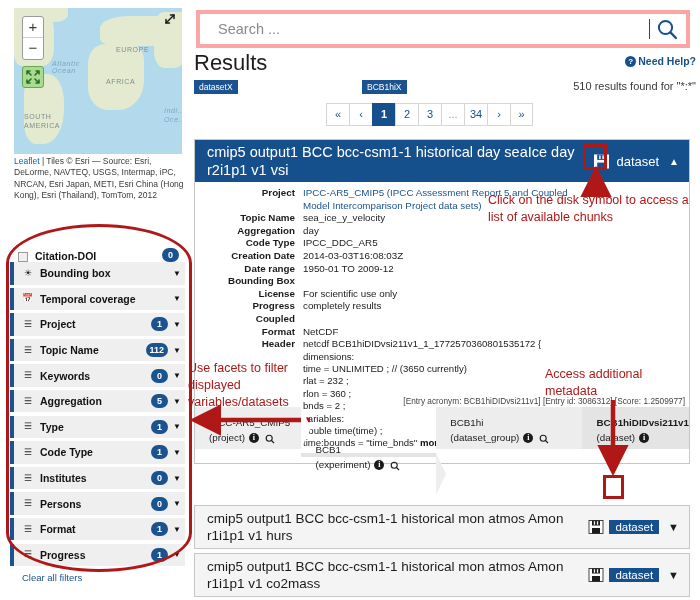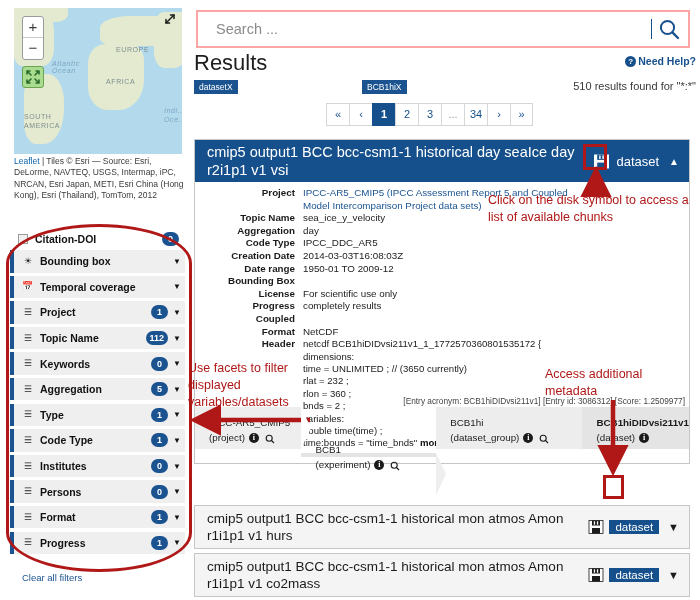--- a/index.html
+++ b/index.html
@@ -64,21 +64,21 @@
   }
   #map-attrib {
     position: absolute; left: 14px; top: 156px; width: 170px;
     font-size: 8.5px; color: #3a3a3a; line-height: 11.4px;
   }
   #map-attrib a { color: #0a62a8; text-decoration: none; }
 
   
   #facet-panel { position: absolute; left: 10px; top: 228px; width: 175px; }
   #citation-row {
-    display: flex; align-items: center; height: 22px; padding: 0 6px 0 8px;
+    display: flex; align-items: flex-end; height: 34px; padding: 0 6px 0 8px;
   }
   #citation-cb {
     width: 10px; height: 10px; border: 1px solid #9b9b9b; background: #f0f0f0;
     margin-right: 7px;
   }
   #citation-label { font-size: 10.5px; font-weight: bold; color: #111; flex: 1; }
   .badge {
     background: #1a5390; color: #fff; border-radius: 9px;
     font-size: 9px; font-weight: bold; min-width: 17px; height: 14px;
     line-height: 14px; text-align: center; padding: 0 4px;
@@ -109,21 +109,21 @@
     position: absolute; left: 6px; top: 224px; width: 186px; height: 348px;
     border: 3px solid #b01818; border-radius: 95px/40px;
     pointer-events: none;
   }
 
   
   #right-col { position: absolute; left: 190px; top: 0; width: 510px; height: 600px; }
 
   #searchbar {
     position: absolute; left: 6px; top: 10px; width: 494px; height: 38px;
-    border: 2px solid #fca5a5; background: #fff;
+    border: 4px solid #fca5a5; background: #fff;
     display: flex; align-items: center; padding: 0 8px 0 16px;
   }
   #search-input {
     flex: 1; border: none; outline: none; font-size: 14.5px; color: #555;
     font-family: "Liberation Sans", sans-serif; background: transparent;
   }
   #search-input::placeholder { color: #8a8a8a; }
   #search-divider { width: 1px; height: 20px; background: #16508c; margin-right: 6px; }
   #search-icon { width: 22px; height: 22px; cursor: pointer; }
 

